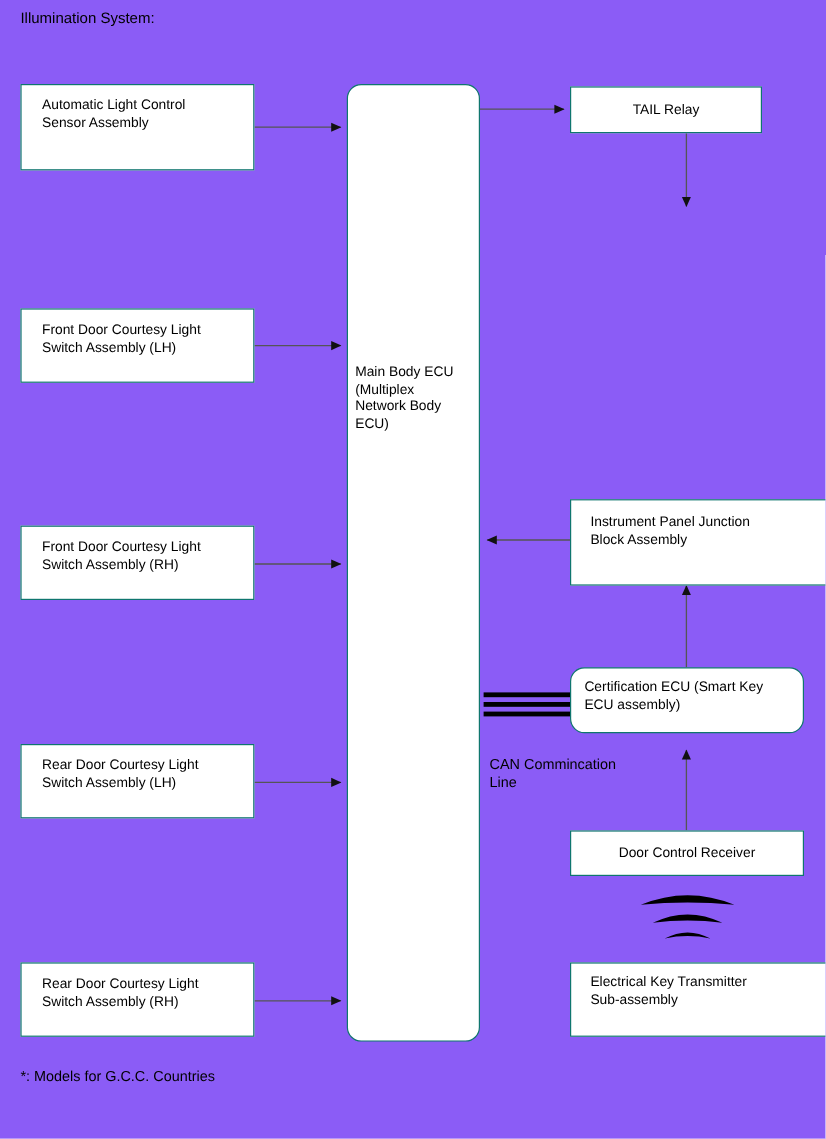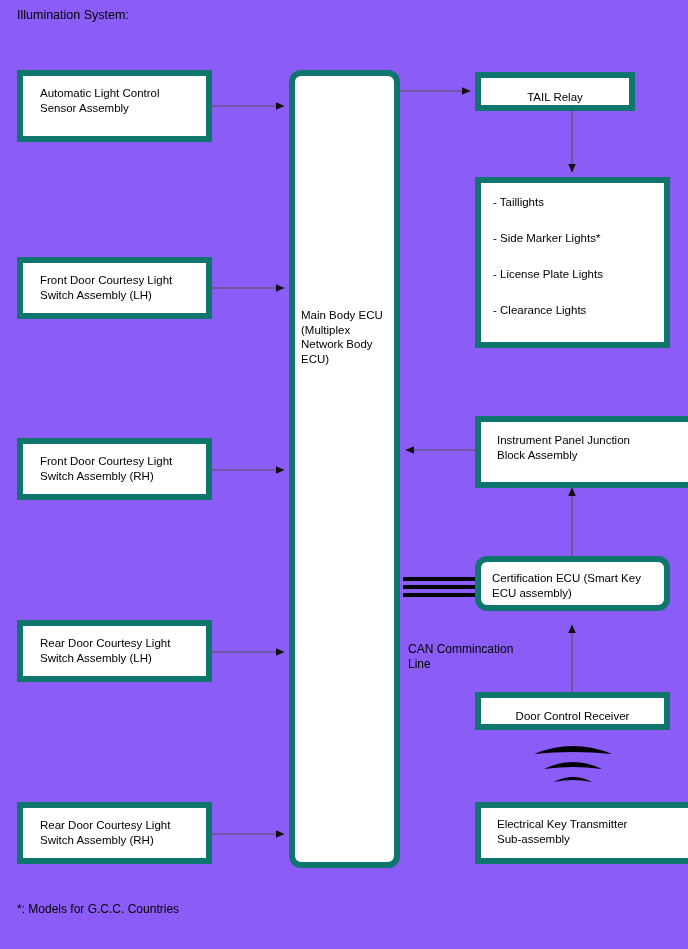--- a/index.html
+++ b/index.html
@@ -24,26 +24,25 @@
     line-height: 15px;
     color: #000;
     white-space: pre;
   }
   .note {
     position: absolute;
     font-size: 12px;
     line-height: 15px;
     color: #000;
     white-space: pre;
-    margin-top: 12px;
   }
   .box {
     position: absolute;
     box-sizing: border-box;
-    border: 6px solid #0f766e;
+    border: 1px solid #0f766e;
     background: #ffffff;
   }
   .box.rounded {
     border-radius: 12px;
   }
   .box .label {
     position: absolute;
     font-size: 11.5px;
     line-height: 14.5px;
     color: #000;
@@ -152,26 +151,20 @@
     <div class="label" style="left:6px; top:232px;">Main Body ECU
 (Multiplex
 Network Body
 ECU)</div>
   </div>
 
   <div class="box" style="left:475px; top:72px; width:160px; height:39px;">
     <div class="label center" style="top:12px;">TAIL Relay</div>
   </div>
 
-  <div class="box list-box" style="left:475px; top:177px; width:195px; height:171px;">
-    <div class="label" style="top:12px;">- Taillights</div>
-    <div class="label" style="top:48px;">- Side Marker Lights*</div>
-    <div class="label" style="top:84px;">- License Plate Lights</div>
-    <div class="label" style="top:120px;">- Clearance Lights</div>
-  </div>
 
   <div class="box" style="left:475px; top:416px; width:221px; height:72px;">
     <div class="label tl" style="left:16px; top:11px;">Instrument Panel Junction
 Block Assembly</div>
   </div>
 
   <div class="box rounded" style="left:475px; top:556px; width:195px; height:55px;">
     <div class="label tl" style="left:11px; top:9px;">Certification ECU (Smart Key
 ECU assembly)</div>
   </div>

